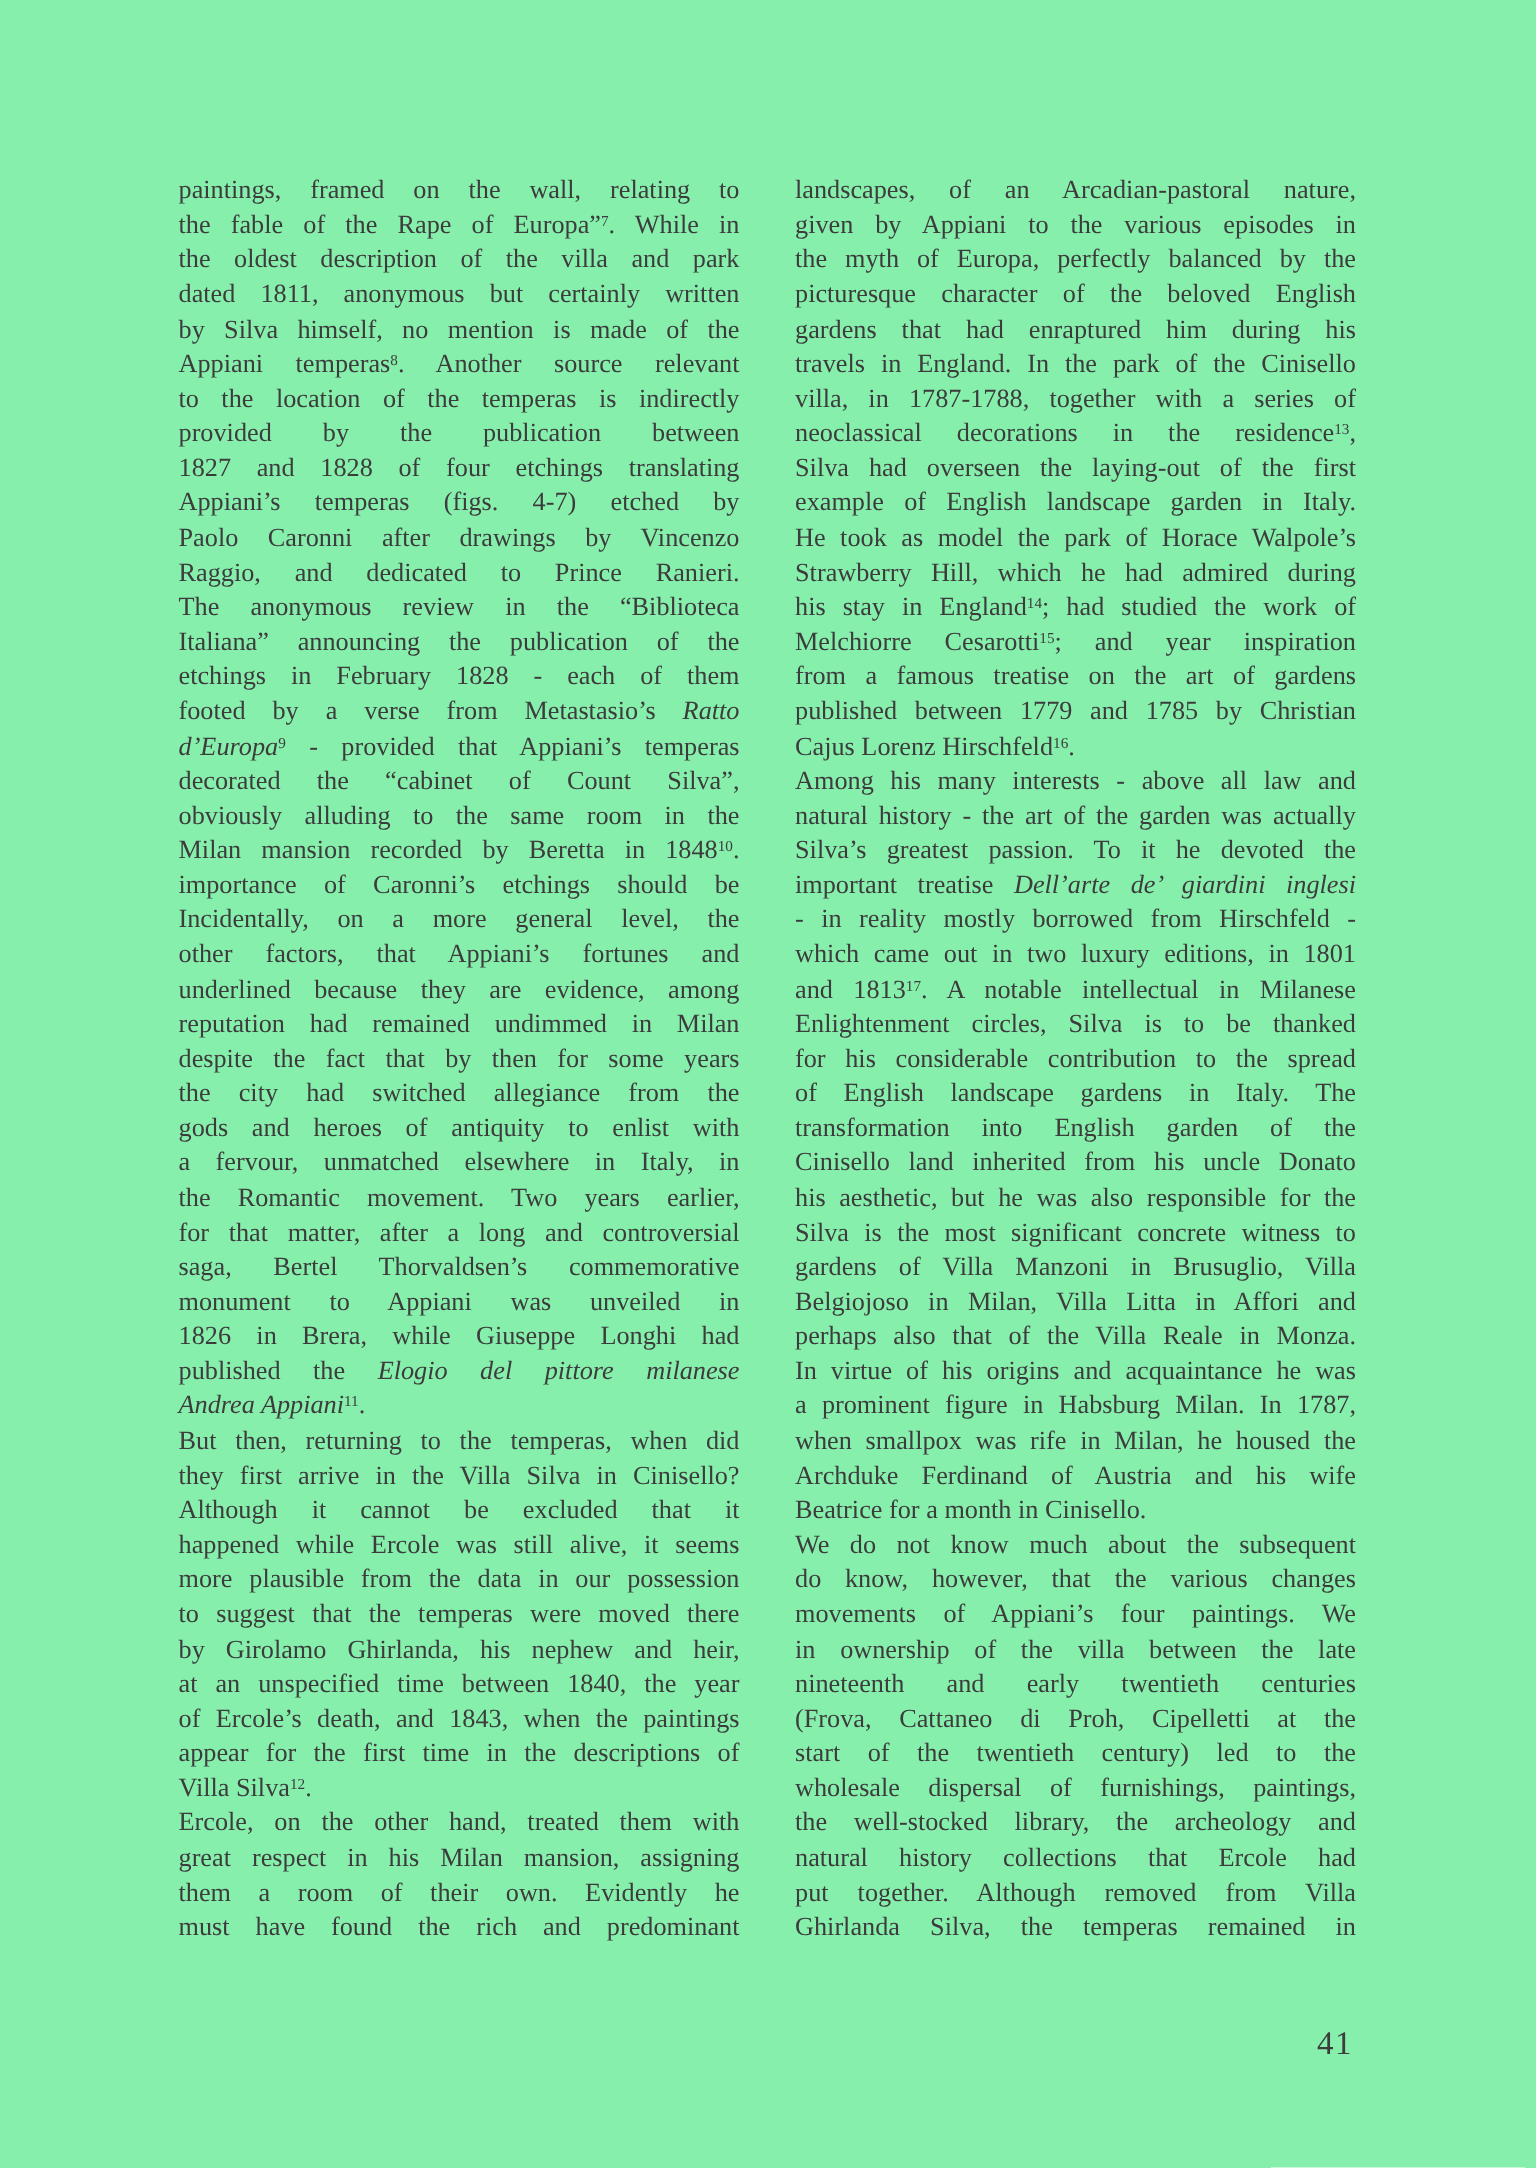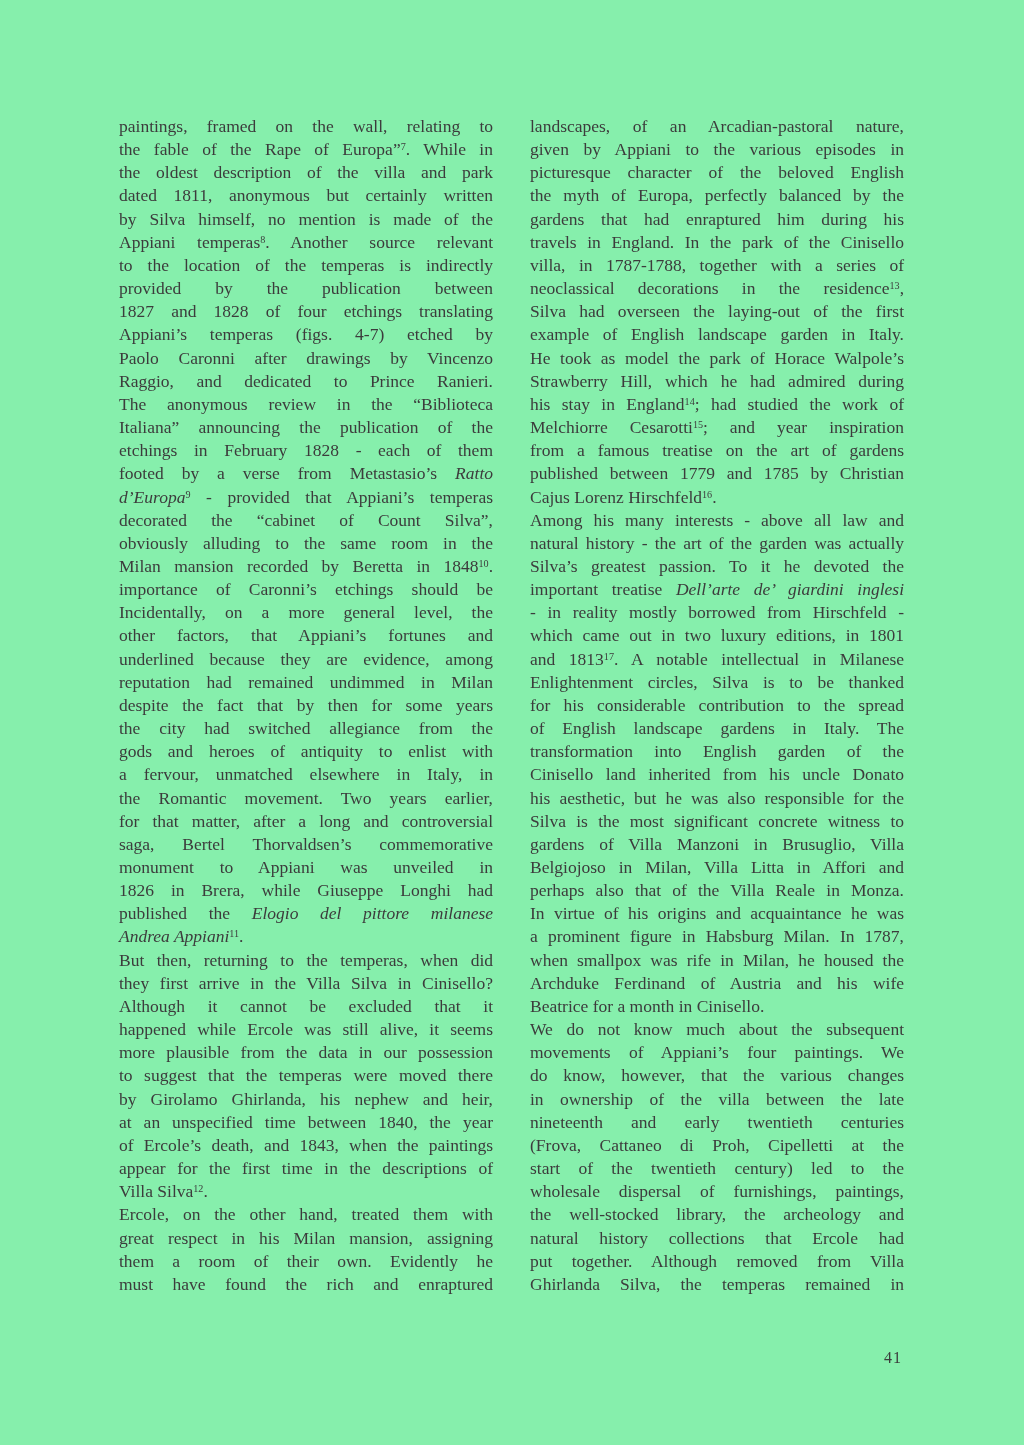--- a/index.html
+++ b/index.html
@@ -37,21 +37,21 @@
   .it { font-style: italic; }
   sup.sup {
     font-size: 0.58em;
     vertical-align: 0.45em;
     line-height: 0;
   }
   .page-number {
     position: absolute;
     top: 1349px;
     right: 122px;
-    font-size: 16px;
+    font-size: 22px;
     letter-spacing: 1px;
     color: #3c3c3c;
   }
 </style>
 </head>
 <body>
 
 <div class="page">
   <div class="column column-left">
       <div class="paragraph">
@@ -102,29 +102,29 @@
         <div class="line"><span>by Girolamo Ghirlanda, his nephew and heir,</span></div>
         <div class="line"><span>at an unspecified time between 1840, the year</span></div>
         <div class="line"><span>of Ercole’s death, and 1843, when the paintings</span></div>
         <div class="line"><span>appear for the first time in the descriptions of</span></div>
         <div class="line end"><span>Villa Silva</span><sup class="sup">12</sup><span>.</span></div>
       </div>
       <div class="paragraph">
         <div class="line"><span>Ercole, on the other hand, treated them with</span></div>
         <div class="line"><span>great respect in his Milan mansion, assigning</span></div>
         <div class="line"><span>them a room of their own. Evidently he</span></div>
-        <div class="line"><span>must have found the rich and enraptured</span></div>
+        <div class="line"><span>must have found the rich and predominant</span></div>
       </div>
     </div>
   <div class="column column-right">
       <div class="paragraph">
         <div class="line"><span>landscapes, of an Arcadian-pastoral nature,</span></div>
         <div class="line"><span>given by Appiani to the various episodes in</span></div>
+        <div class="line"><span>the myth of Europa, perfectly balanced by the</span></div>
         <div class="line"><span>picturesque character of the beloved English</span></div>
-        <div class="line"><span>the myth of Europa, perfectly balanced by the</span></div>
         <div class="line"><span>gardens that had enraptured him during his</span></div>
         <div class="line"><span>travels in England. In the park of the Cinisello</span></div>
         <div class="line"><span>villa, in 1787-1788, together with a series of</span></div>
         <div class="line"><span>neoclassical decorations in the residence</span><sup class="sup">13</sup><span>,</span></div>
         <div class="line"><span>Silva had overseen the laying-out of the first</span></div>
         <div class="line"><span>example of English landscape garden in Italy.</span></div>
         <div class="line"><span>He took as model the park of Horace Walpole’s</span></div>
         <div class="line"><span>Strawberry Hill, which he had admired during</span></div>
         <div class="line"><span>his stay in England</span><sup class="sup">14</sup><span>; had studied the work of</span></div>
         <div class="line"><span>Melchiorre Cesarotti</span><sup class="sup">15</sup><span>; and year inspiration</span></div>
@@ -151,22 +151,22 @@
         <div class="line"><span>Belgiojoso in Milan, Villa Litta in Affori and</span></div>
         <div class="line"><span>perhaps also that of the Villa Reale in Monza.</span></div>
         <div class="line"><span>In virtue of his origins and acquaintance he was</span></div>
         <div class="line"><span>a prominent figure in Habsburg Milan. In 1787,</span></div>
         <div class="line"><span>when smallpox was rife in Milan, he housed the</span></div>
         <div class="line"><span>Archduke Ferdinand of Austria and his wife</span></div>
         <div class="line end"><span>Beatrice for a month in Cinisello.</span></div>
       </div>
       <div class="paragraph">
         <div class="line"><span>We do not know much about the subsequent</span></div>
+        <div class="line"><span>do know, however, that the various changes</span></div>
         <div class="line"><span>movements of Appiani’s four paintings. We</span></div>
-        <div class="line"><span>do know, however, that the various changes</span></div>
         <div class="line"><span>in ownership of the villa between the late</span></div>
         <div class="line"><span>nineteenth and early twentieth centuries</span></div>
         <div class="line"><span>(Frova, Cattaneo di Proh, Cipelletti at the</span></div>
         <div class="line"><span>start of the twentieth century) led to the</span></div>
         <div class="line"><span>wholesale dispersal of furnishings, paintings,</span></div>
         <div class="line"><span>the well-stocked library, the archeology and</span></div>
         <div class="line"><span>natural history collections that Ercole had</span></div>
         <div class="line"><span>put together. Although removed from Villa</span></div>
         <div class="line"><span>Ghirlanda Silva, the temperas remained in</span></div>
       </div>

